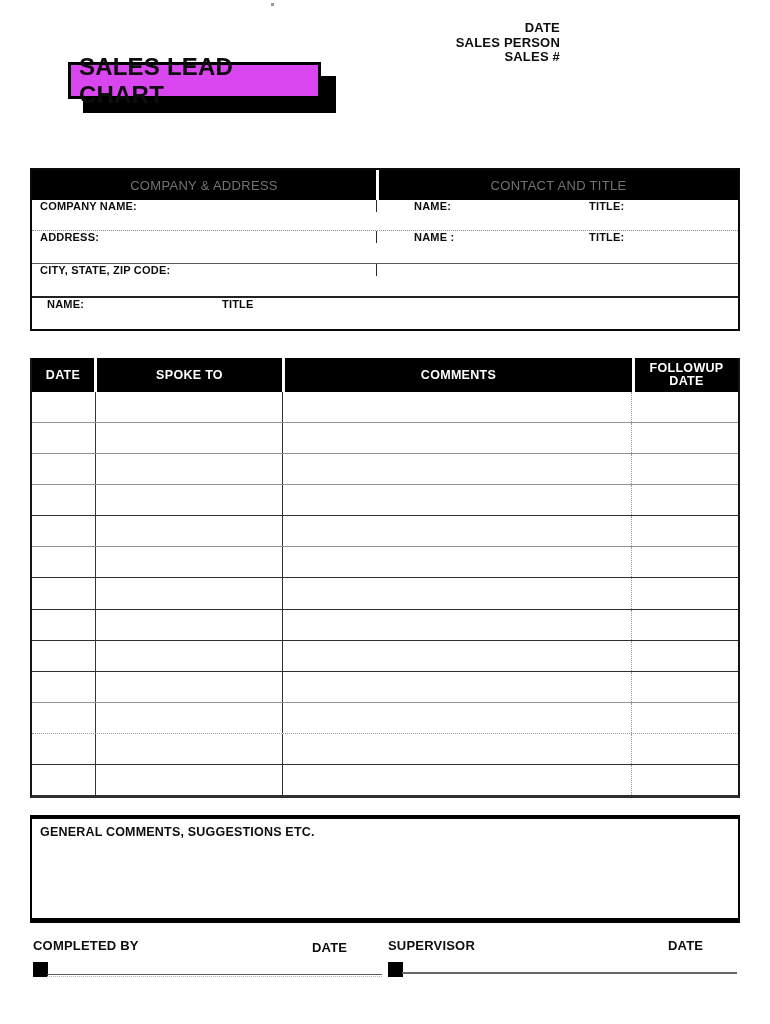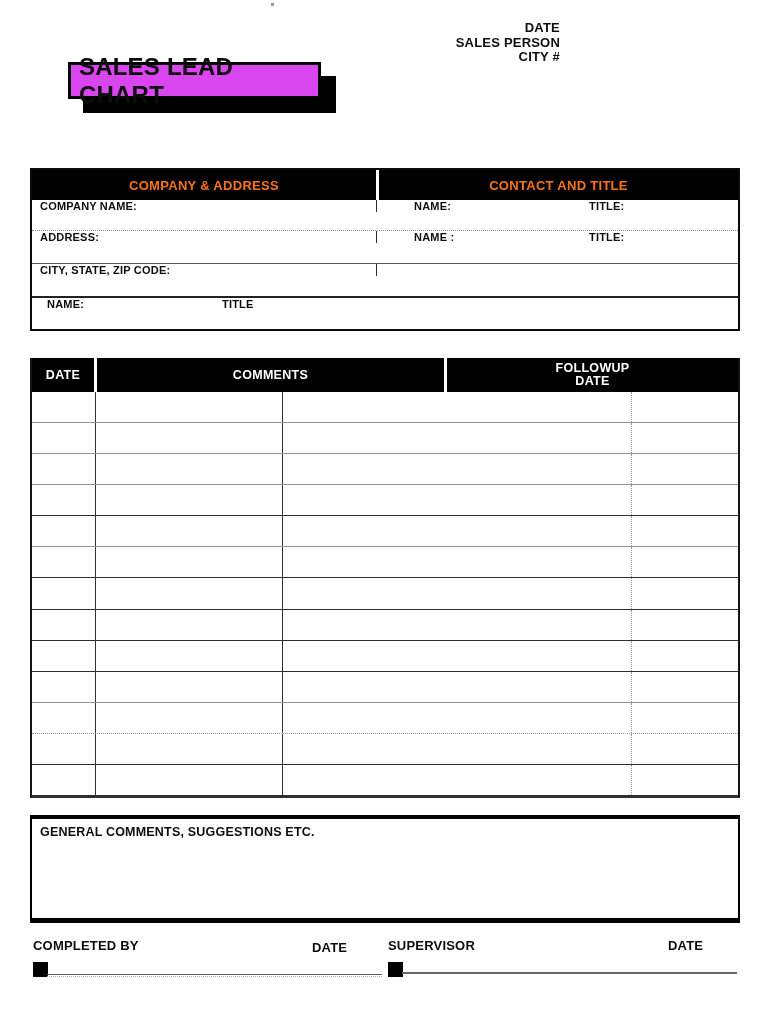--- a/index.html
+++ b/index.html
@@ -17,21 +17,21 @@
 
   
   .title-shadow { position:absolute; left:83px; top:76px; width:253px; height:37px; background:#000; }
   .title-box { position:absolute; left:68px; top:62px; width:253px; height:37px; background:#d946ef;
                border:3px solid #000; display:flex; align-items:center; padding-left:8px;
                font-weight:bold; font-size:24px; letter-spacing:0.2px; }
 
   
   .company-table { position:absolute; left:30px; top:168px; width:710px; border:2px solid #0a0a0a; background:#fff; }
   .ct-header { display:flex; gap:3px; height:30px; background:#fff; }
-  .ct-hcell { background:#000; color:#f97316; font-weight:bold; font-size:13px; letter-spacing:.3px;
+  .ct-hcell { background:#000; color:#737373; font-weight:normal; font-size:13px; letter-spacing:.3px;
               display:flex; align-items:center; justify-content:center; }
   .ct-hcell.left { width:344px; }
   .ct-hcell.right { flex:1; }
   .ct-row { display:flex; align-items:flex-start;gap:22px; }
   .ct-row.r1 { height:31px; border-bottom:1px dotted #8d8d8d; }
   .ct-row.r2 { height:33px; border-bottom:1px solid #5a5a5a; }
   .ct-row.r3 { height:34px; border-bottom:2px solid #222;flex-direction:column; }
   .ct-row.r4 { height:31px; }
   .ct-left { width:345px; border-right:1px solid #2a2a2a; display:flex; align-items:center;
              padding-left:8px; font-weight:bold; font-size:11px; letter-spacing:.2px; }
@@ -84,21 +84,21 @@
 </head>
 <body>
 
 <div class="page">
 
   <div class="speck"></div>
 
   <div class="meta">
     <div>DATE</div>
     <div>SALES PERSON</div>
-    <div>CITY #</div>
+    <div>SALES #</div>
   </div>
 
   <div class="title-shadow"></div>
   <div class="title-box">
     <span>SALES LEAD CHART</span>
   </div>
 
   <div class="company-table">
     <div class="ct-header">
       <div class="ct-hcell left">COMPANY &amp; ADDRESS</div>
@@ -135,20 +135,21 @@
       </div>
     </div>
 
     <div class="ct-row r4">
     </div>
   </div>
 
   <div class="call-log">
     <div class="cl-header">
       <div class="cl-hcell h-date">DATE</div>
+      <div class="cl-hcell h-spoke">SPOKE TO</div>
       <div class="cl-hcell h-comments">COMMENTS</div>
       <div class="cl-hcell h-follow">
         <span>FOLLOWUP</span>
         <span>DATE</span>
       </div>
     </div>
     <div class="cl-body">
         <div class="log-row">
           <div class="log-cell c-date"></div>
           <div class="log-cell c-spoke"></div>

